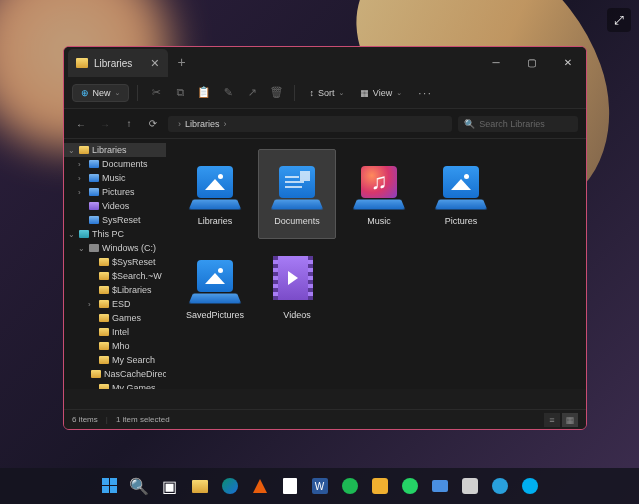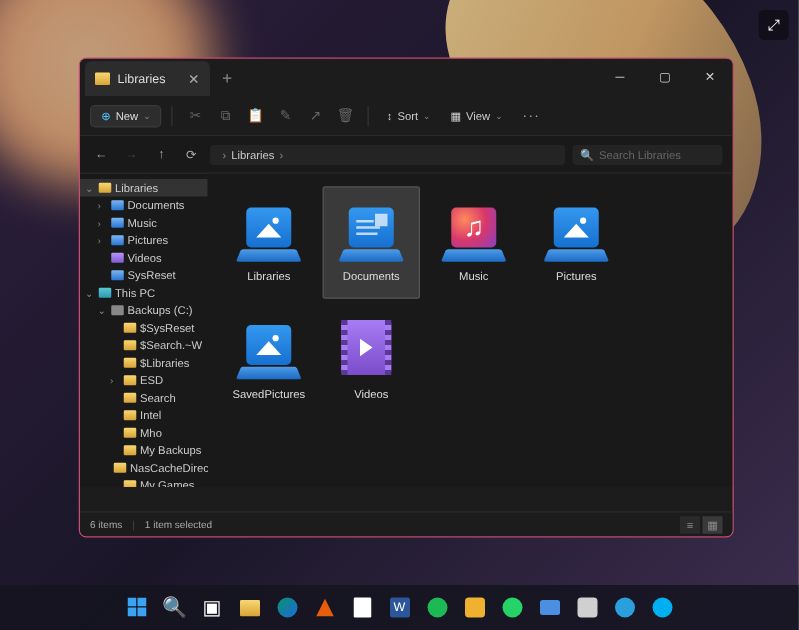--- a/index.html
+++ b/index.html
@@ -166,21 +166,21 @@
           <span>SysReset</span>
         </div>
       <div class="tree-item">
           <span class="expand">⌄</span>
           <span class="ico-pc"></span>
           <span>This PC</span>
         </div>
       <div class="tree-item d1">
           <span class="expand">⌄</span>
           <span class="ico-folder" style="background:#888"></span>
-          <span>Backups (C:)</span>
+          <span>Windows (C:)</span>
         </div>
       <div class="tree-item d2">
           <span class="expand"></span>
           <span class="ico-folder"></span>
           <span>$SysReset</span>
         </div>
       <div class="tree-item d2">
           <span class="expand"></span>
           <span class="ico-folder"></span>
           <span>$Search.~W</span>
@@ -191,36 +191,36 @@
           <span>$Libraries</span>
         </div>
       <div class="tree-item d2">
           <span class="expand">›</span>
           <span class="ico-folder"></span>
           <span>ESD</span>
         </div>
       <div class="tree-item d2">
           <span class="expand"></span>
           <span class="ico-folder"></span>
-          <span>Search</span>
+          <span>Games</span>
         </div>
       <div class="tree-item d2">
           <span class="expand"></span>
           <span class="ico-folder"></span>
           <span>Intel</span>
         </div>
       <div class="tree-item d2">
           <span class="expand"></span>
           <span class="ico-folder"></span>
           <span>Mho</span>
         </div>
       <div class="tree-item d2">
           <span class="expand"></span>
           <span class="ico-folder"></span>
-          <span>My Backups</span>
+          <span>My Search</span>
         </div>
       <div class="tree-item d2">
           <span class="expand"></span>
           <span class="ico-folder"></span>
           <span>NasCacheDirec</span>
         </div>
       <div class="tree-item d2">
           <span class="expand"></span>
           <span class="ico-folder"></span>
           <span>My Games</span>

